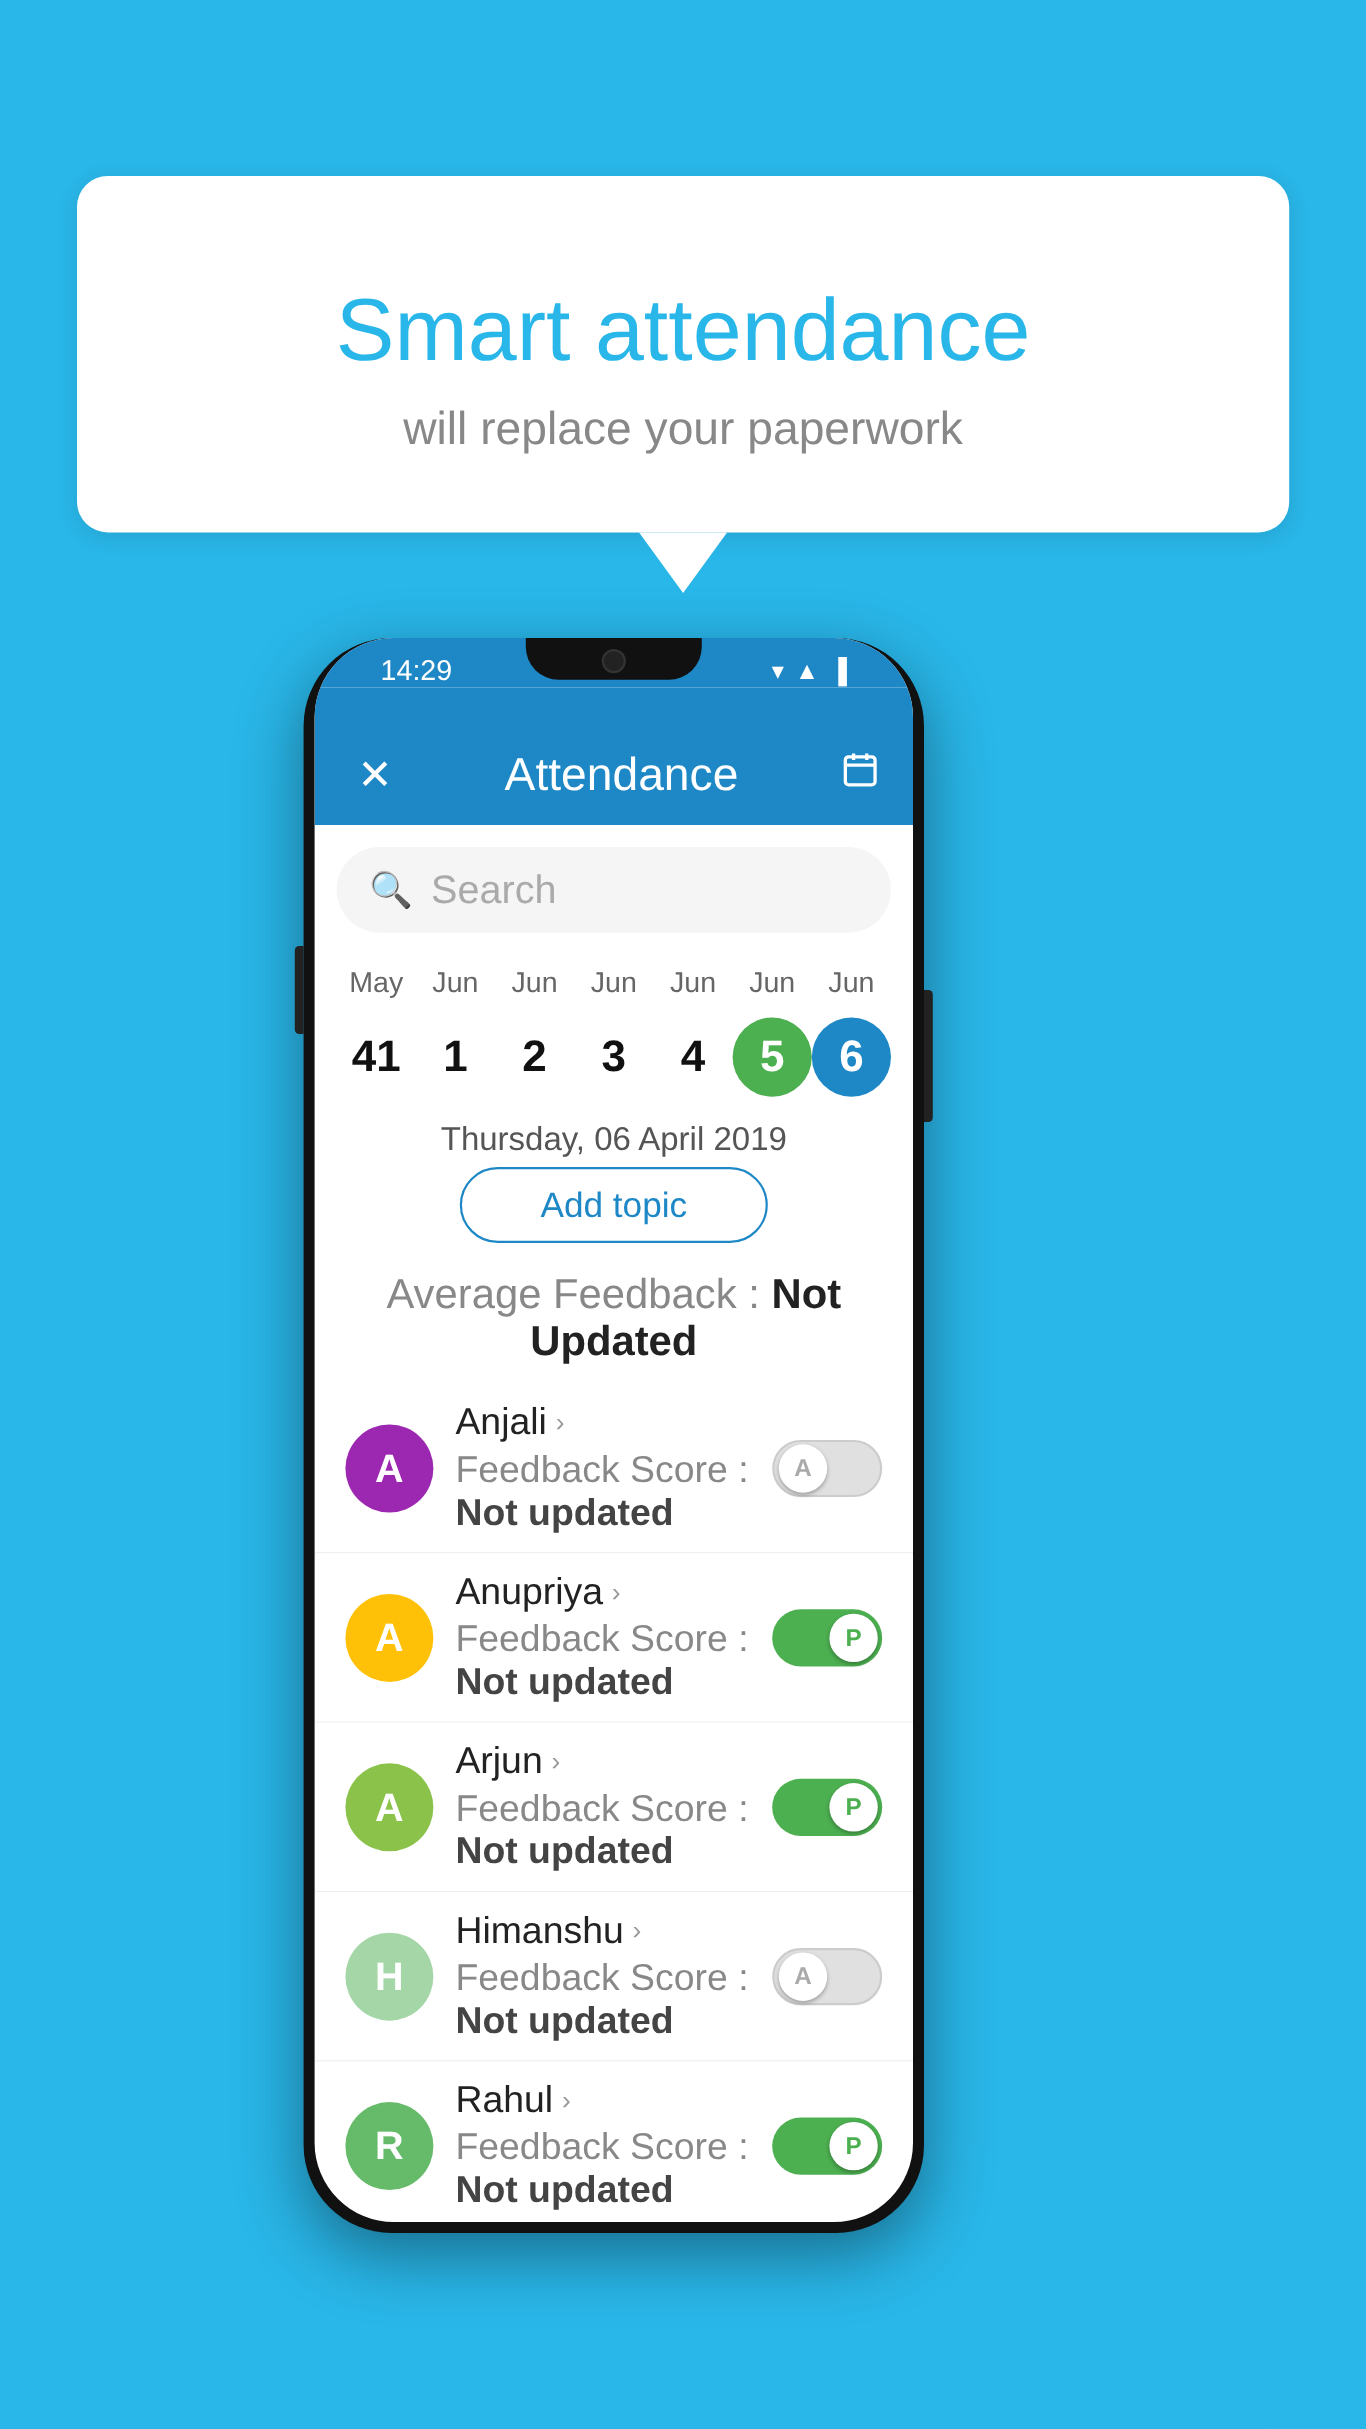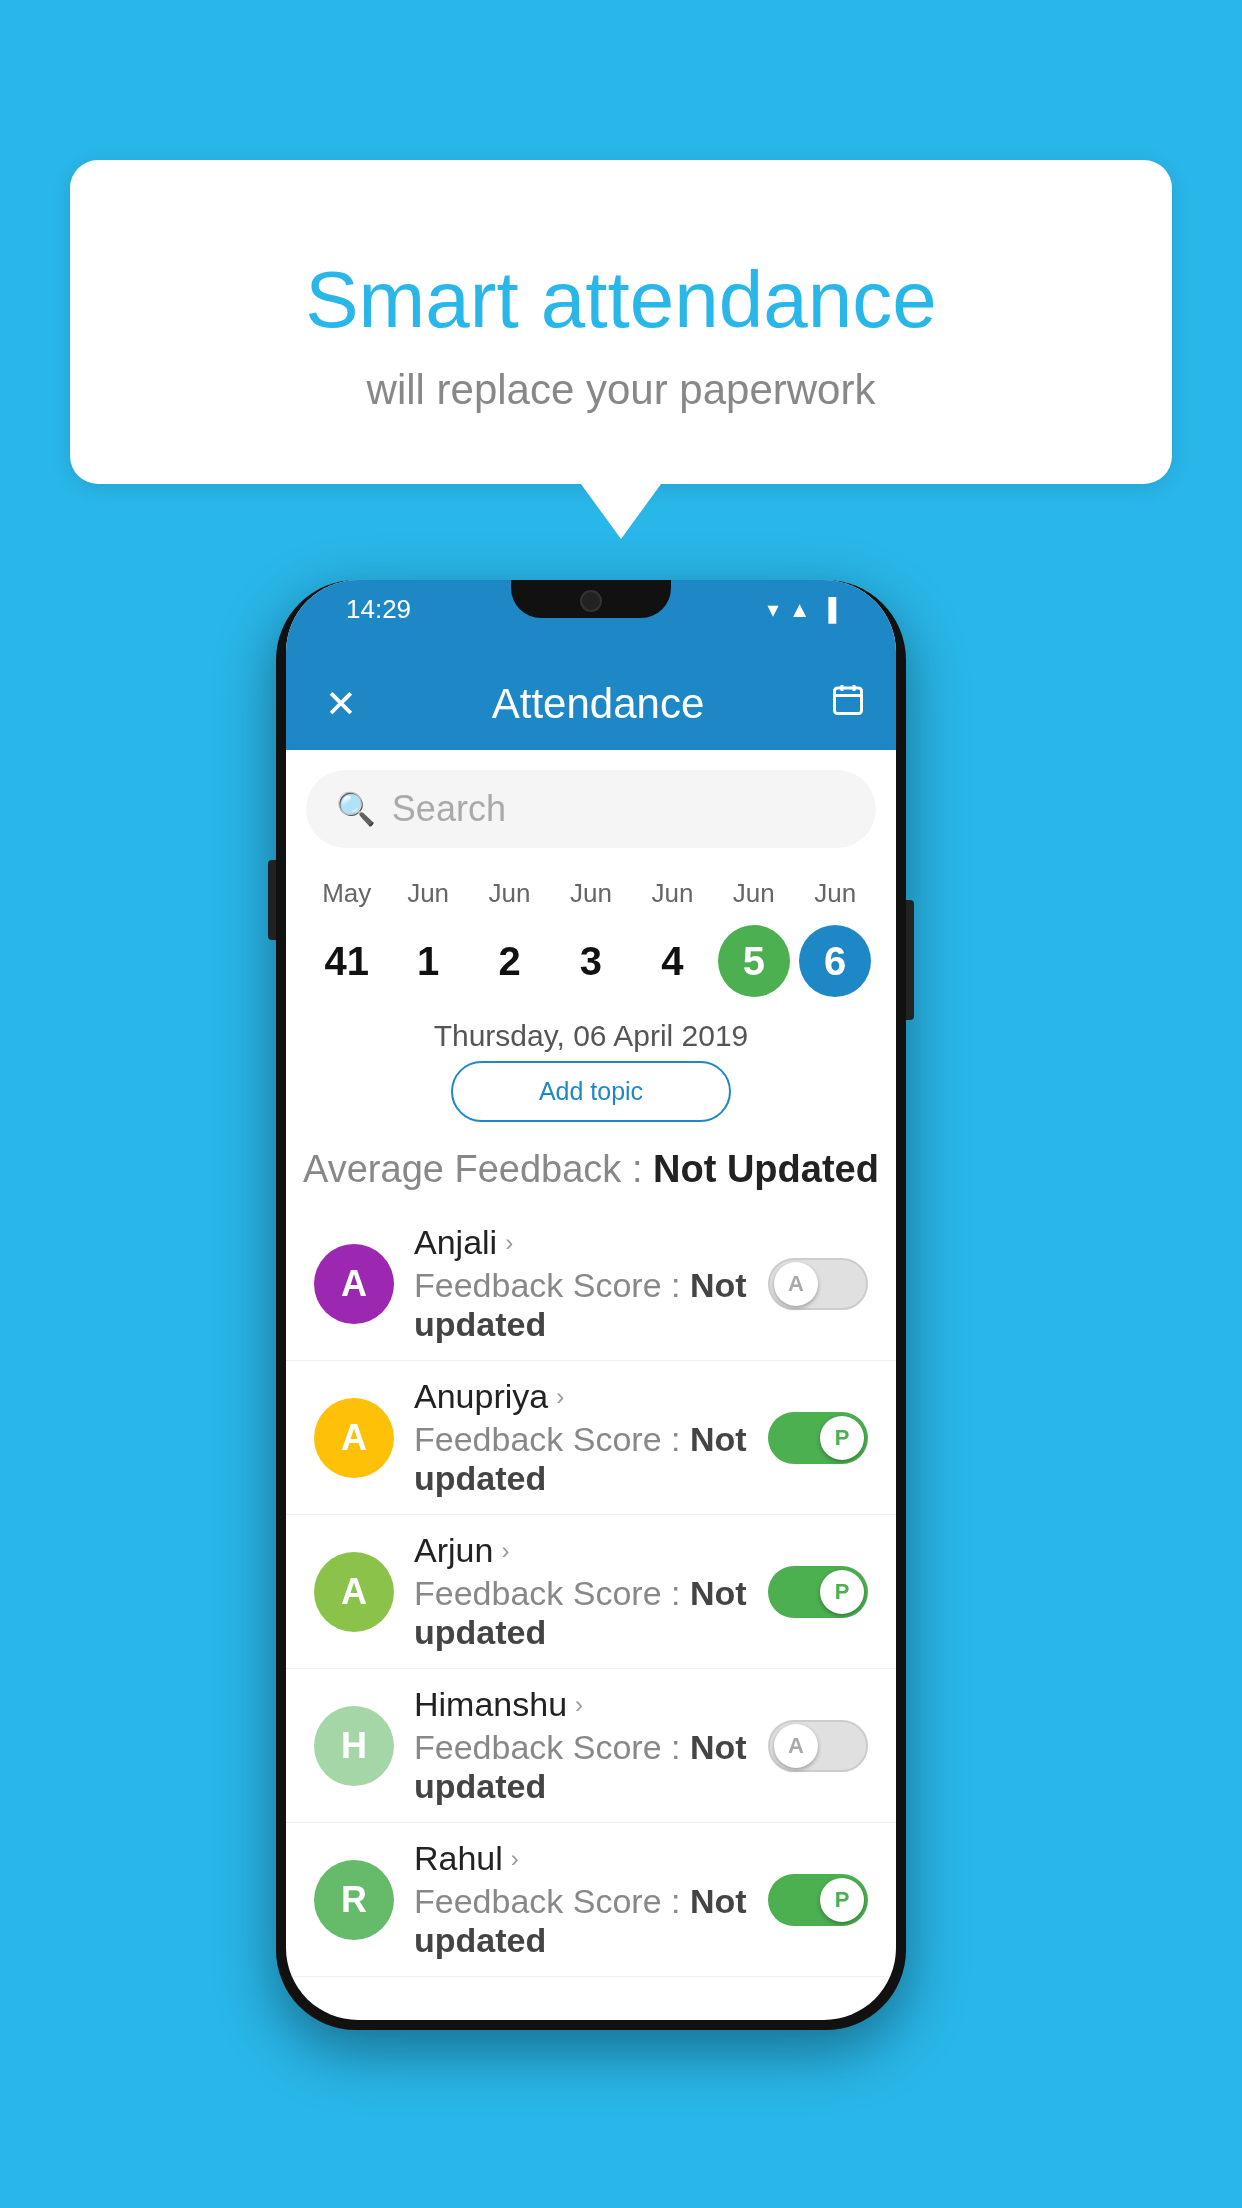--- a/index.html
+++ b/index.html
@@ -63,21 +63,21 @@
       left: 50%;
       transform: translateX(-50%);
       width: 690px;
     }
 
     .phone-frame {
       background: #111;
       border-radius: 80px;
       padding: 0;
       position: relative;
-      width: 630px;
+      width: 564px;
       height: 1450px;
       box-shadow: 0 20px 60px rgba(0,0,0,0.4);
     }
 
     
     .phone-notch {
       position: absolute;
       top: 0;
       left: 50%;
       transform: translateX(-50%);
@@ -242,21 +242,21 @@
 
     
     .add-topic-btn {
       display: block;
       margin: 0 auto 16px;
       border: 2px solid #1E88C7;
       border-radius: 40px;
       padding: 14px 50px;
       background: white;
       color: #1E88C7;
-      font-size: 25px;
+      font-size: 32px;
       cursor: pointer;
       text-align: center;
       width: 280px;
     }
 
     
     .avg-feedback {
       text-align: center;
       font-size: 38px;
       color: #888;

